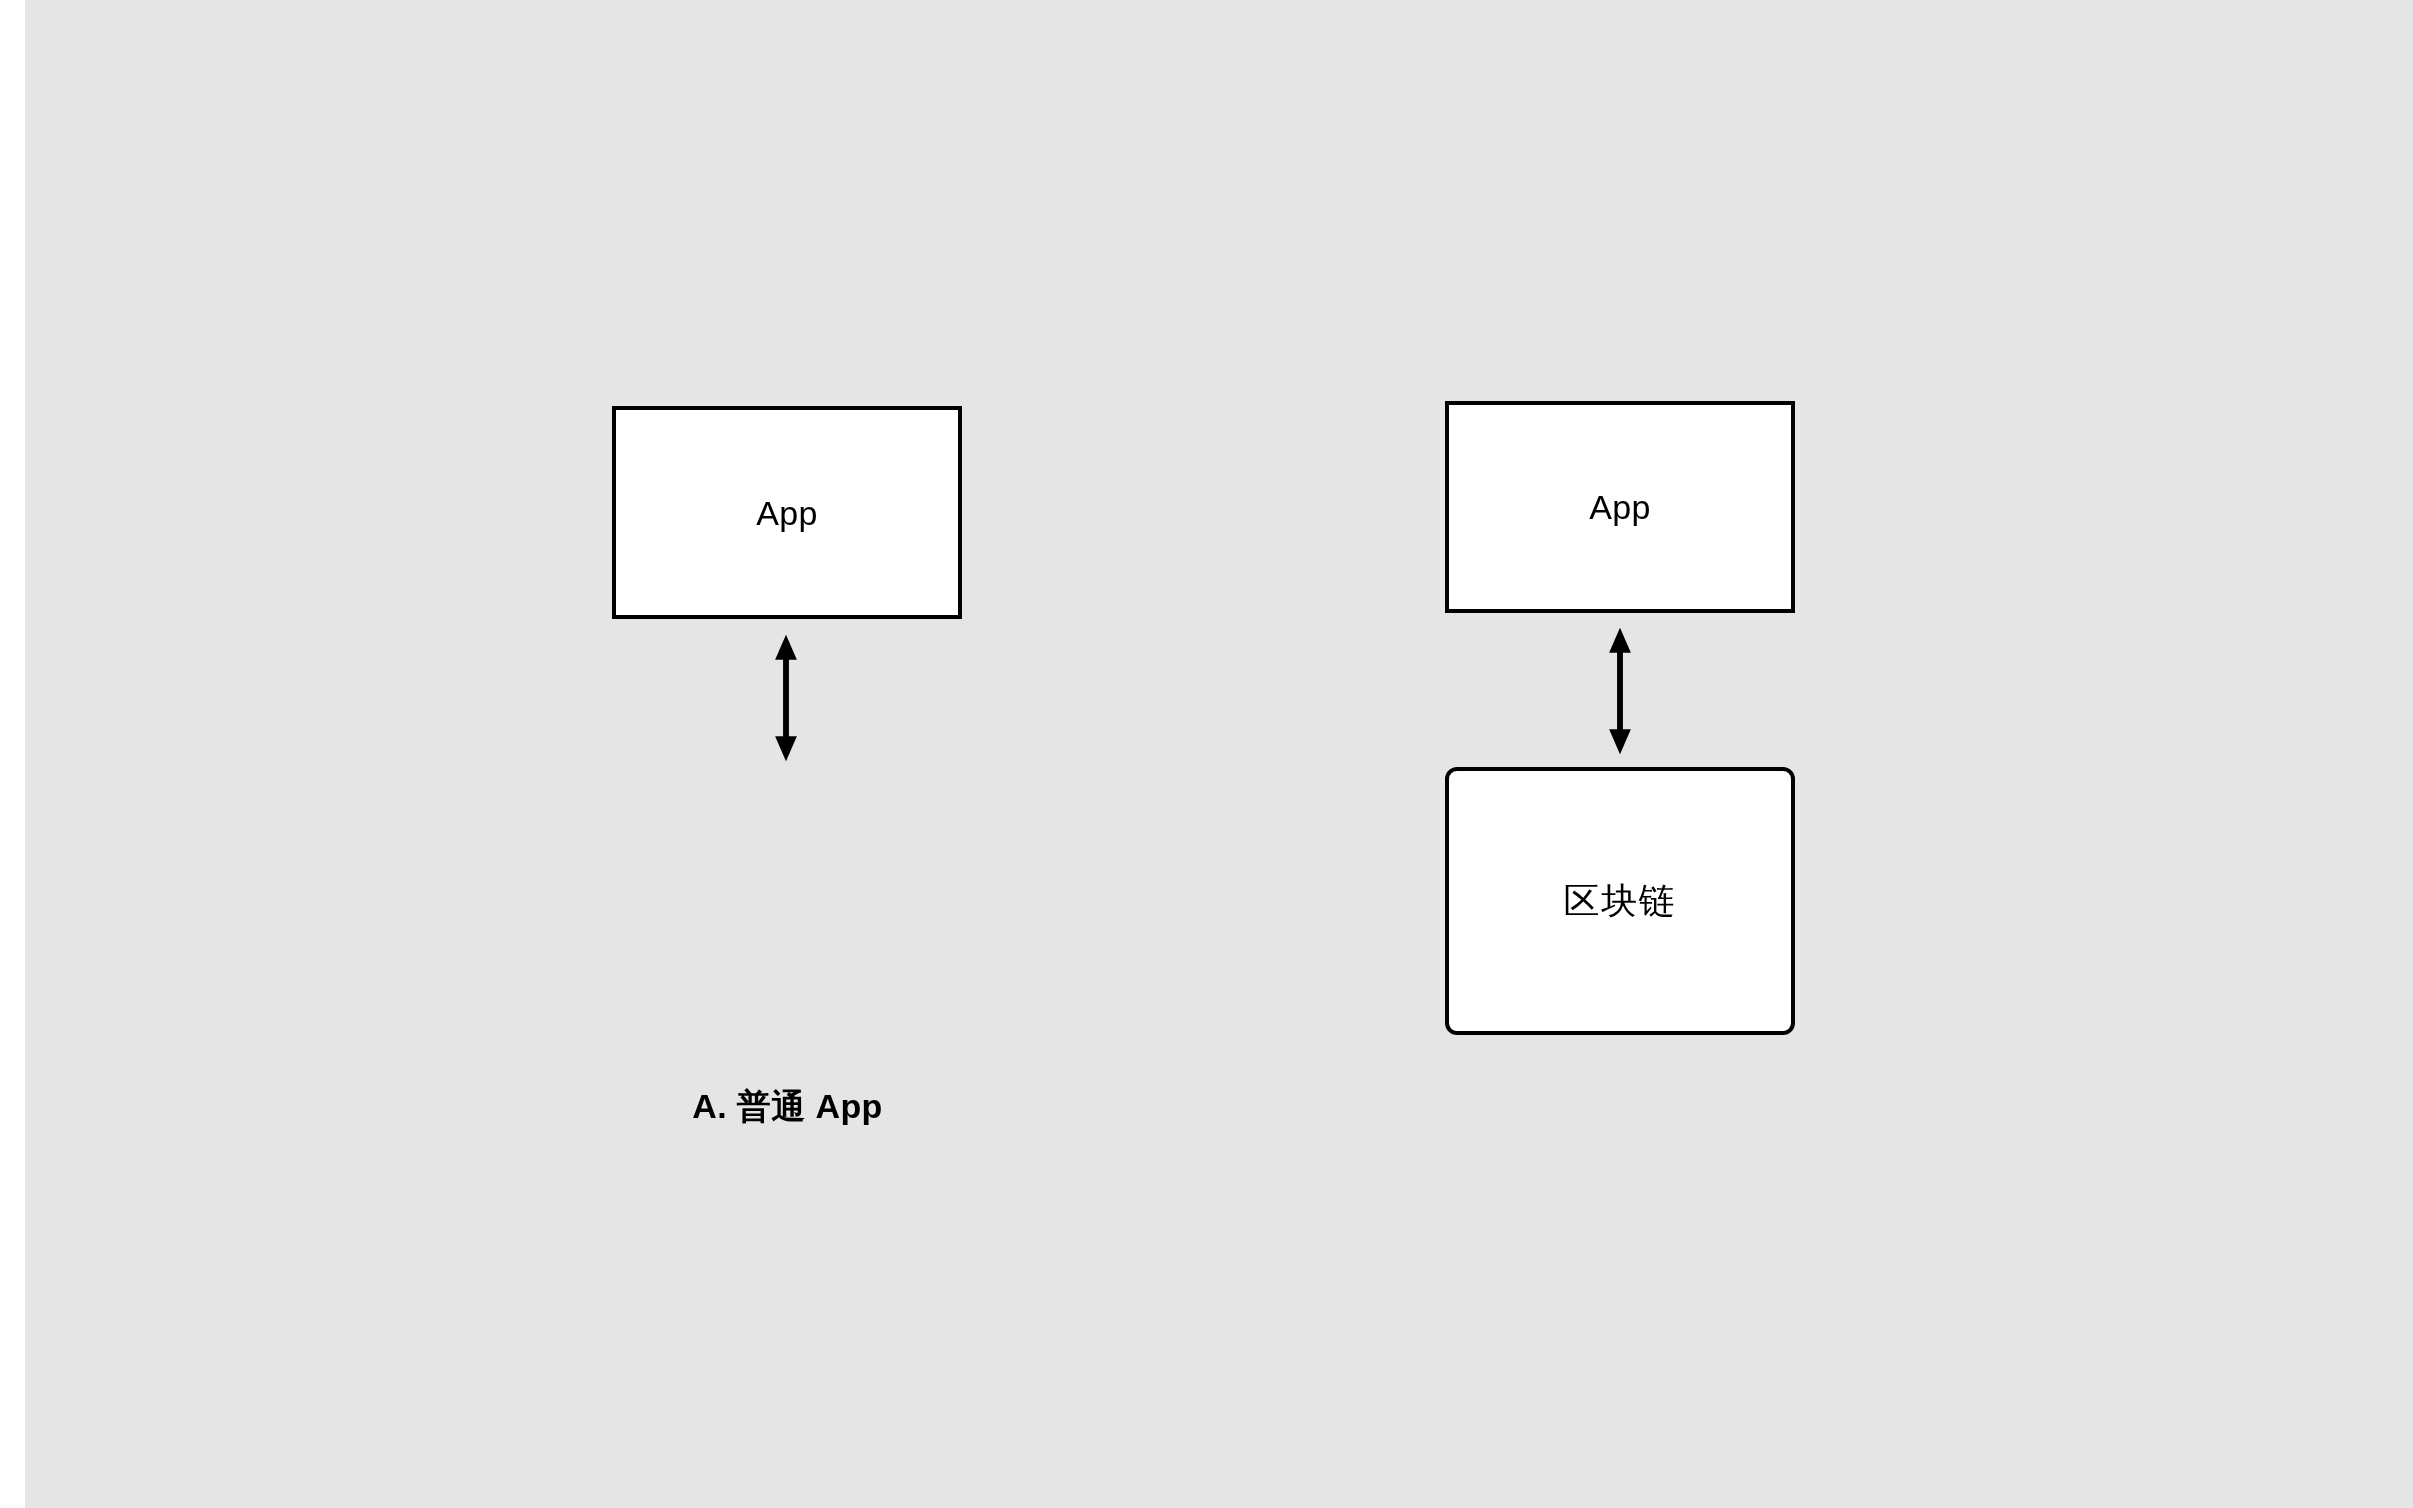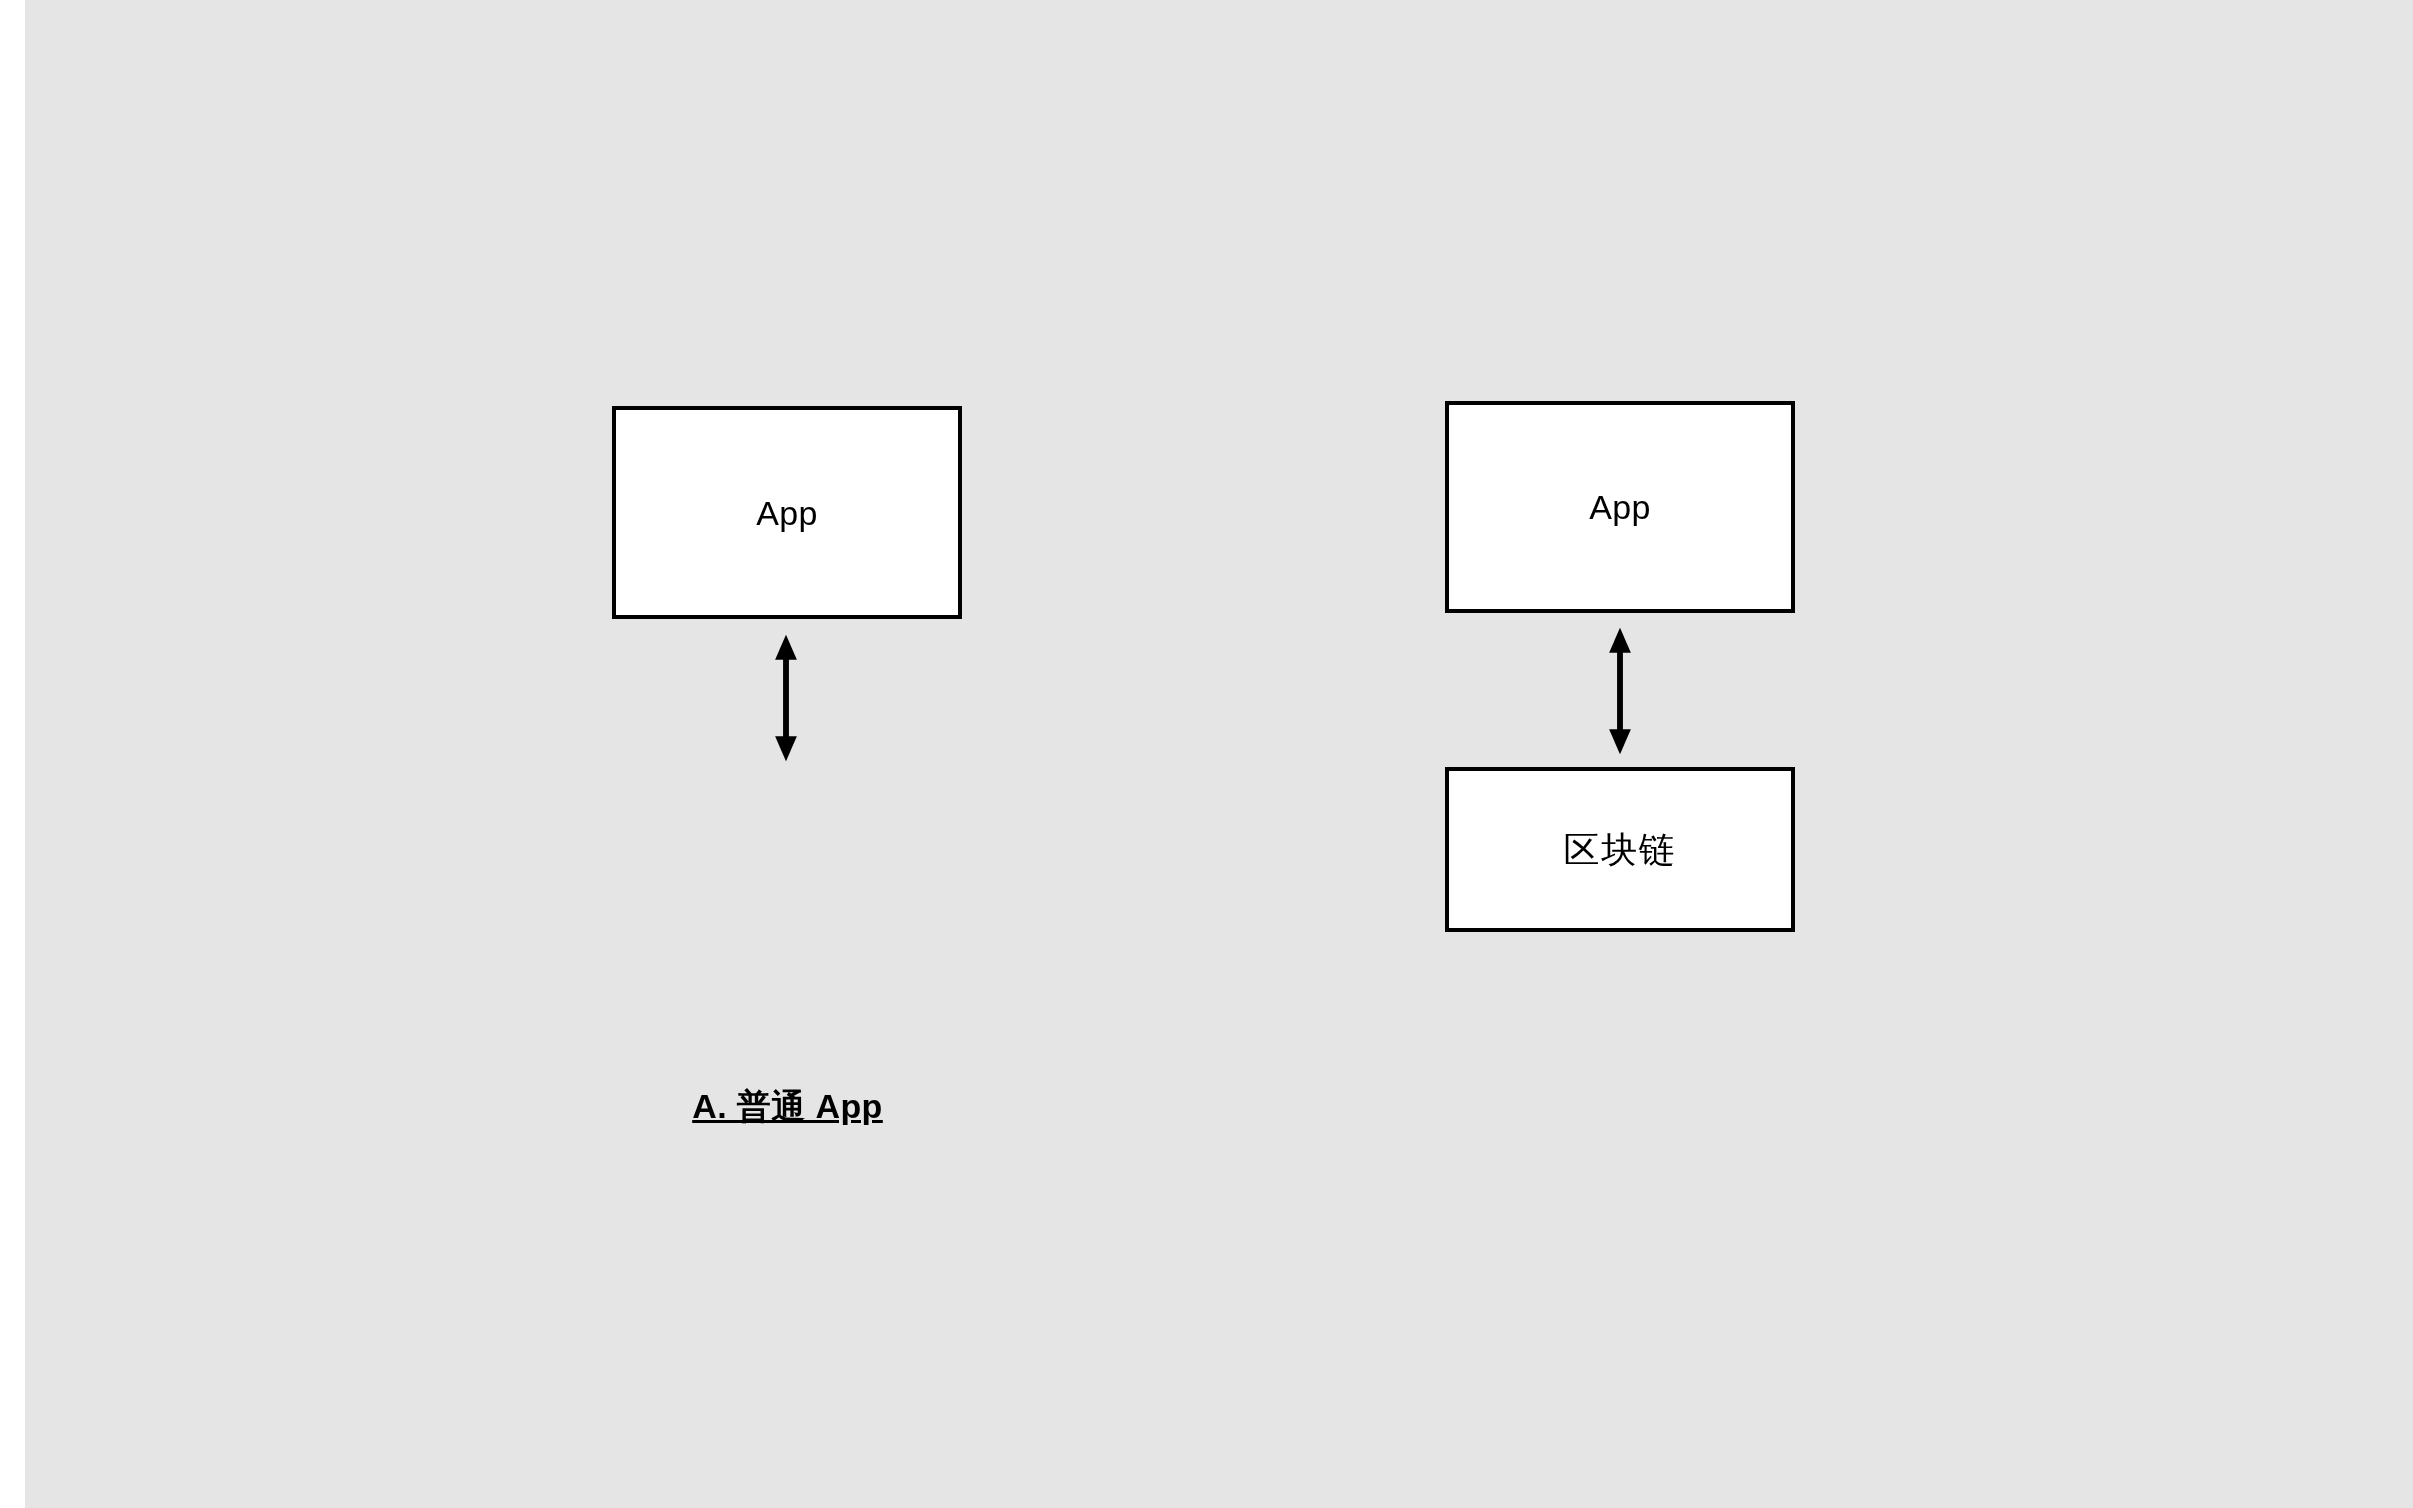--- a/index.html
+++ b/index.html
@@ -44,42 +44,42 @@
   .node-label.cjk {
     font-size: 36px;
     letter-spacing: 1.7px;
   }
 
   
   #box-app-left   { left: 587px;  top: 406px;  width: 350px; height: 213px; }
   #box-server     { left: 587px;  top: 771px;  width: 350px; height: 214px; }
   
   #box-app-right  { left: 1420px; top: 401px;  width: 350px; height: 212px; }
-  #box-blockchain { left: 1420px; top: 767px;  width: 350px; height: 165px; }
+  #box-blockchain { left: 1420px; top: 767px;  width: 350px; height: 268px; border-radius: 12px; }
 
   
   .connector {
     position: absolute;
     overflow: visible;
   }
   #arrow-left  { left: 719px;  top: 633px; width: 84px; height: 130px; }
   #arrow-right { left: 1553px; top: 626px; width: 84px; height: 130px; }
 
   
   .caption {
     position: absolute;
     font-size: 34px;
     font-weight: 700;
     line-height: 1;
     color: #000000;
     text-align: center;
     white-space: nowrap;
     letter-spacing: 0.4px;
   }
-  #caption-a { left: 511px;  top: 1089px; width: 503px; text-decoration: underline; }
+  #caption-a { left: 511px;  top: 1089px; width: 503px; }
   #caption-b { left: 1343px; top: 1089px; width: 503px; }
 </style>
 </head>
 <body>
 
 <div id="diagram-canvas">
 
   <div class="node-box" id="box-app-left">
     <span class="node-label">App</span>
   </div>

